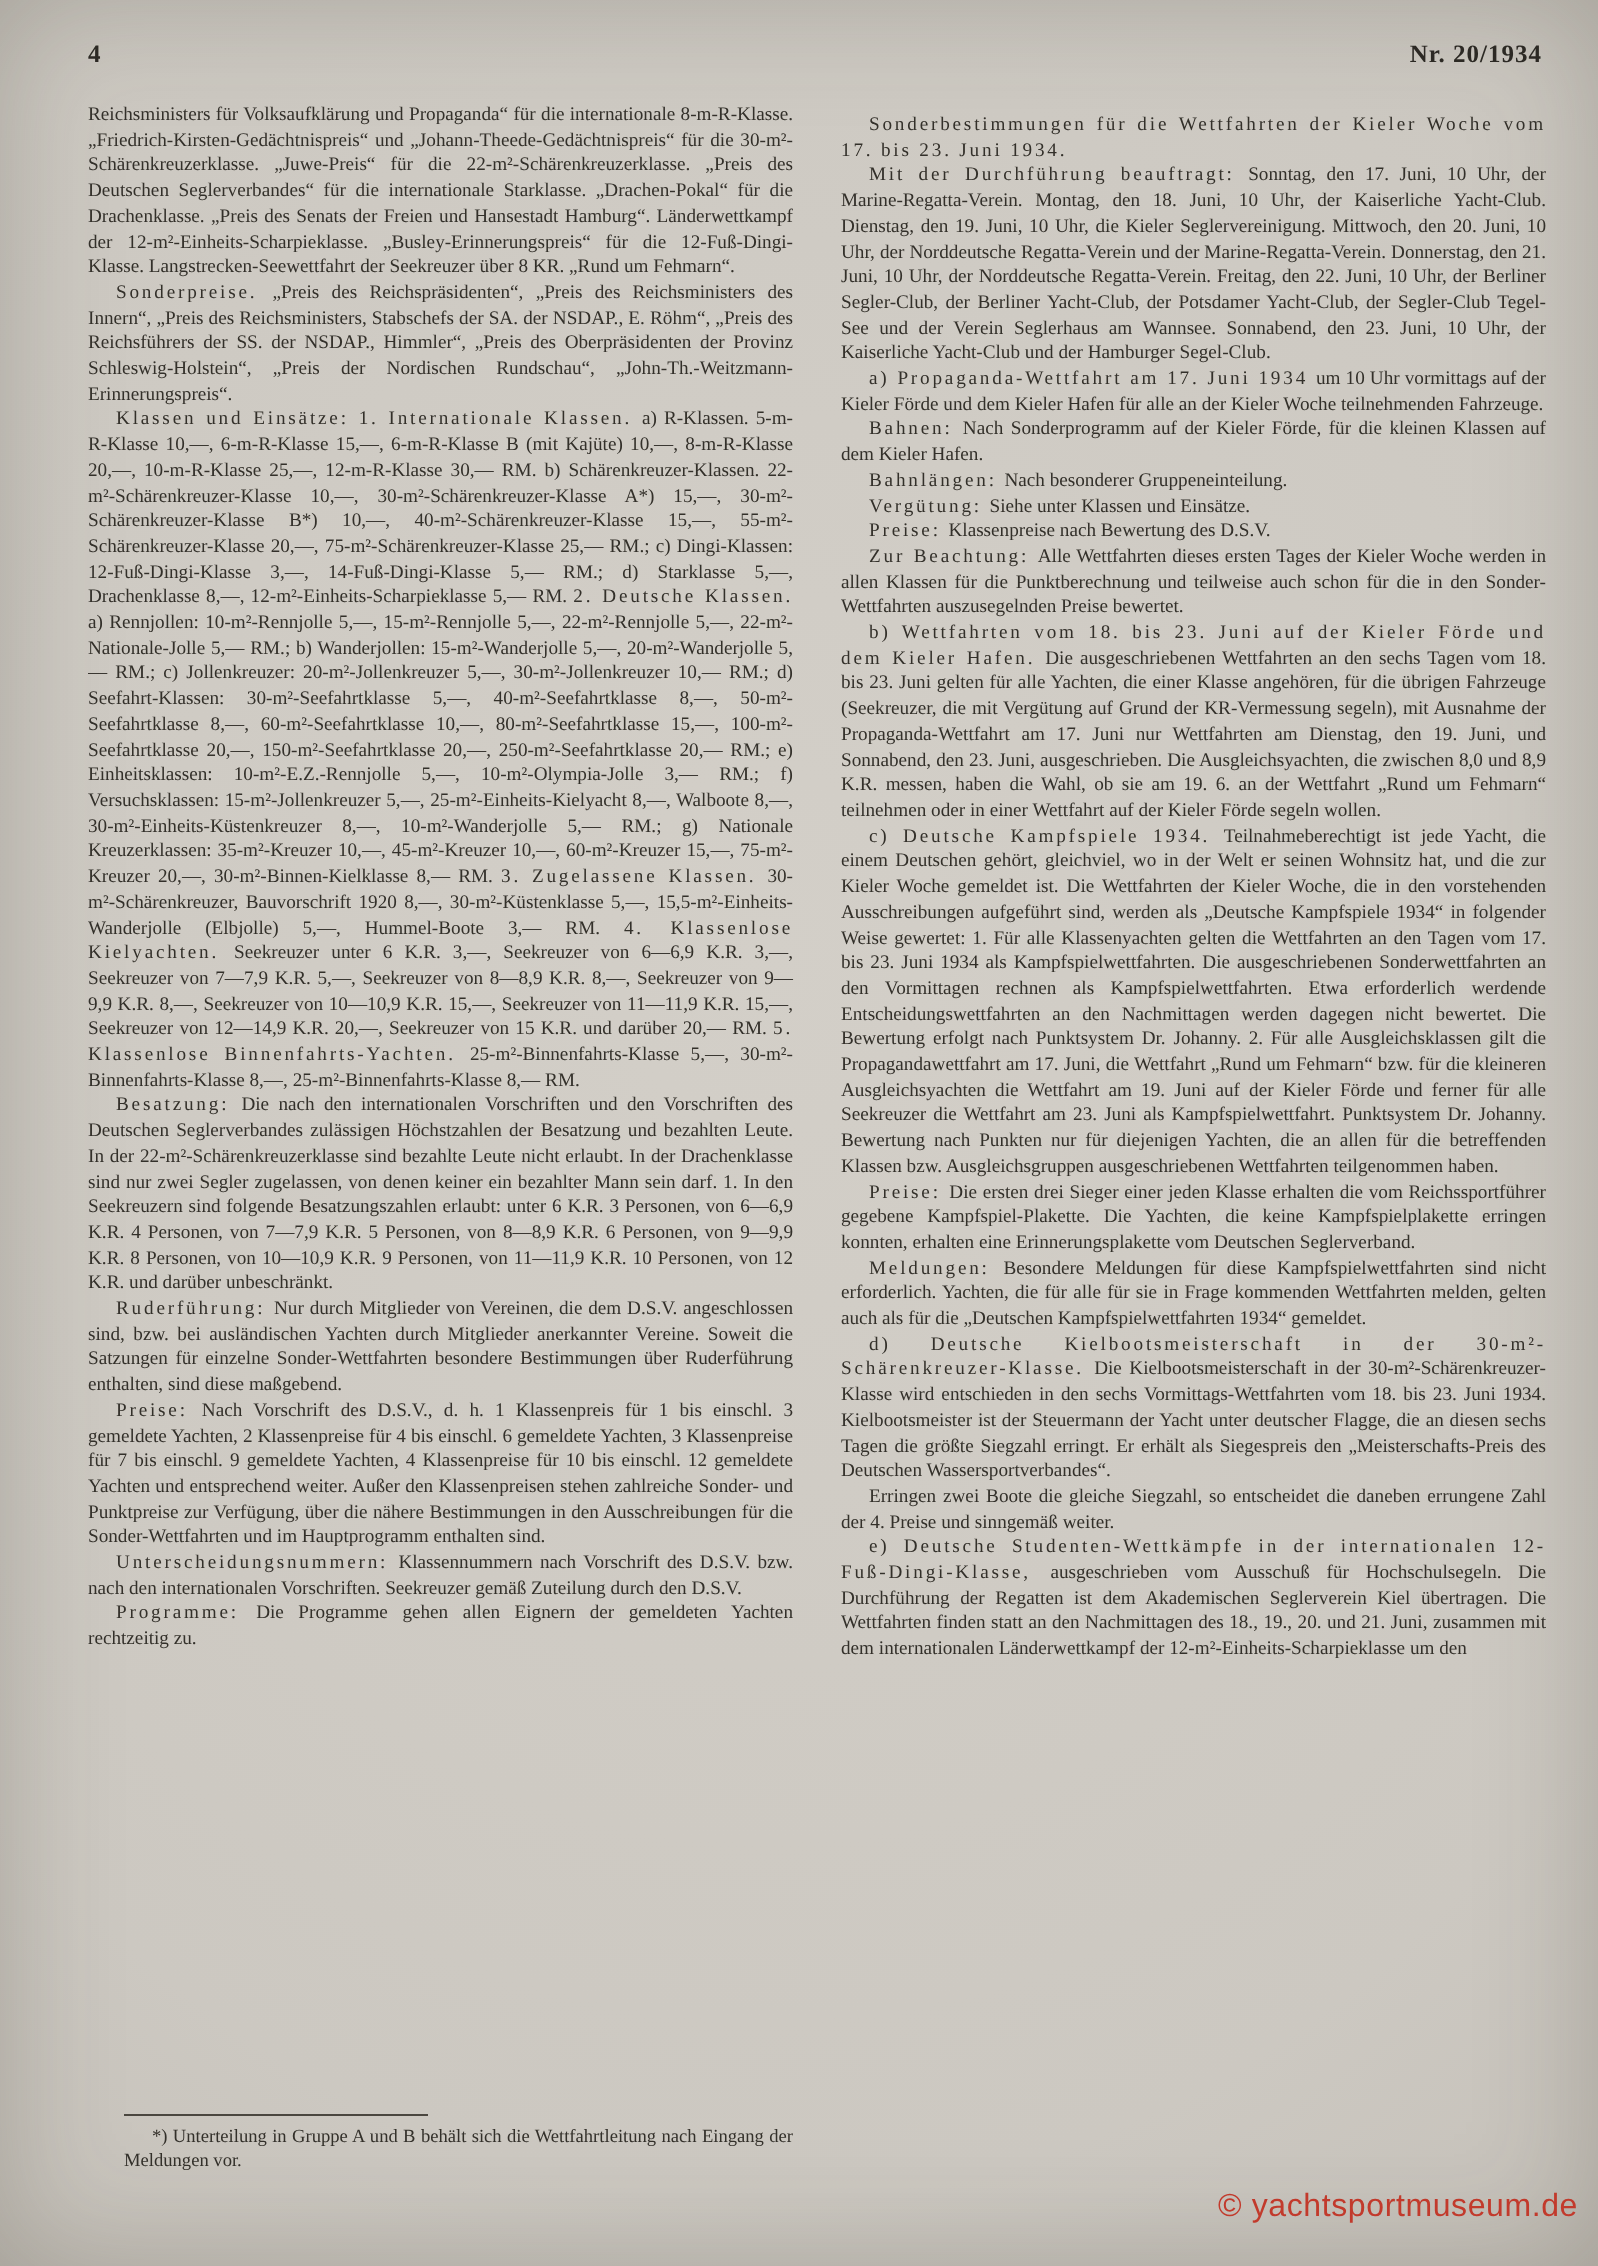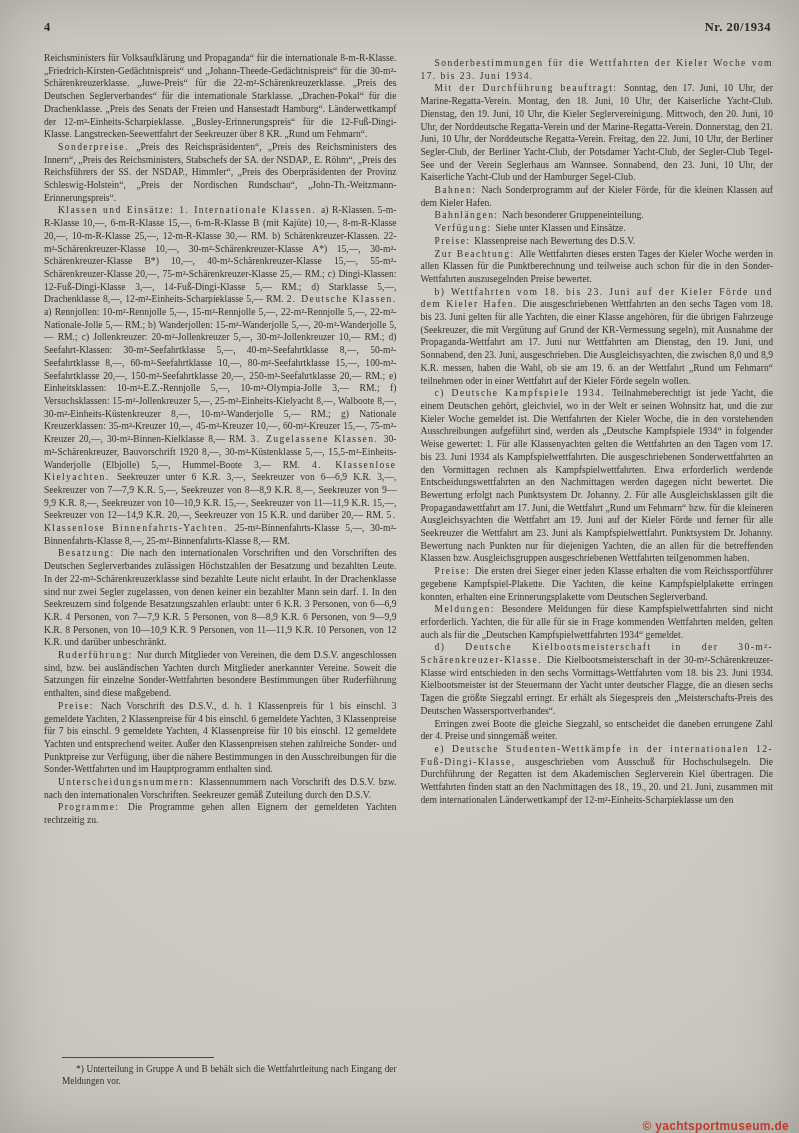--- a/index.html
+++ b/index.html
@@ -42,23 +42,23 @@
   .footnote-rule {
     width: 152px; height: 0;
     border-top: 1px solid #4a463f;
     margin-bottom: 5px;
   }
   .para { margin: 0; text-indent: 14px; }
   .para.noindent { text-indent: 0; }
   .para.space-before { margin-top: 5px; }
   .sperr { letter-spacing: 1.4px; }
   .watermark {
-    position: absolute; right: 10px; bottom: 0;
+    position: absolute; right: 10px; bottom: 20px;
     font-family: "Liberation Sans", "DejaVu Sans", sans-serif;
-    font-weight: bold; font-size: 12px; letter-spacing: 0.3px;
+    font-weight: normal; font-size: 16px; letter-spacing: 0.3px;
     color: #c23a2c;
   }
 </style>
 </head>
 <body>
 
 <div class="page">
 
   <div class="page-header">
     <span class="page-num">4</span>
@@ -80,23 +80,24 @@
       <div class="footnote">
         <div class="footnote-rule"></div>
         <div class="footnote-text">
             <p class="para"><span class="plain">*) Unterteilung in Gruppe A und B behält sich die Wettfahrtleitung nach Eingang der Meldungen vor.</span></p>
           </div>
       </div>
     </div>
     <div class="col col-right">
         <p class="para space-before"><span class="sperr">Sonderbestimmungen für die Wettfahrten der Kieler Woche vom 17. bis 23. Juni 1934.</span></p>
         <p class="para"><span class="sperr">Mit der Durchführung beauftragt: </span><span class="plain">Sonntag, den 17. Juni, 10 Uhr, der Marine-Regatta-Verein. Montag, den 18. Juni, 10 Uhr, der Kaiserliche Yacht-Club. Dienstag, den 19. Juni, 10 Uhr, die Kieler Seglervereinigung. Mittwoch, den 20. Juni, 10 Uhr, der Norddeutsche Regatta-Verein und der Marine-Regatta-Verein. Donnerstag, den 21. Juni, 10 Uhr, der Norddeutsche Regatta-Verein. Freitag, den 22. Juni, 10 Uhr, der Berliner Segler-Club, der Berliner Yacht-Club, der Potsdamer Yacht-Club, der Segler-Club Tegel-See und der Verein Seglerhaus am Wannsee. Sonnabend, den 23. Juni, 10 Uhr, der Kaiserliche Yacht-Club und der Hamburger Segel-Club.</span></p>
+        <p class="para"><span class="sperr">a) Propaganda-Wettfahrt am 17. Juni 1934 </span><span class="plain">um 10 Uhr vormittags auf der Kieler Förde und dem Kieler Hafen für alle an der Kieler Woche teilnehmenden Fahrzeuge.</span></p>
         <p class="para"><span class="sperr">Bahnen: </span><span class="plain">Nach Sonderprogramm auf der Kieler Förde, für die kleinen Klassen auf dem Kieler Hafen.</span></p>
         <p class="para"><span class="sperr">Bahnlängen: </span><span class="plain">Nach besonderer Gruppeneinteilung.</span></p>
-        <p class="para"><span class="sperr">Verfügung: </span><span class="plain">Siehe unter Klassen und Einsätze.</span></p>
+        <p class="para"><span class="sperr">Vergütung: </span><span class="plain">Siehe unter Klassen und Einsätze.</span></p>
         <p class="para"><span class="sperr">Preise: </span><span class="plain">Klassenpreise nach Bewertung des D.S.V.</span></p>
         <p class="para"><span class="sperr">Zur Beachtung: </span><span class="plain">Alle Wettfahrten dieses ersten Tages der Kieler Woche werden in allen Klassen für die Punktberechnung und teilweise auch schon für die in den Sonder-Wettfahrten auszusegelnden Preise bewertet.</span></p>
         <p class="para"><span class="sperr">b) Wettfahrten vom 18. bis 23. Juni auf der Kieler Förde und dem Kieler Hafen. </span><span class="plain">Die ausgeschriebenen Wettfahrten an den sechs Tagen vom 18. bis 23. Juni gelten für alle Yachten, die einer Klasse angehören, für die übrigen Fahrzeuge (Seekreuzer, die mit Vergütung auf Grund der KR-Vermessung segeln), mit Ausnahme der Propaganda-Wettfahrt am 17. Juni nur Wettfahrten am Dienstag, den 19. Juni, und Sonnabend, den 23. Juni, ausgeschrieben. Die Ausgleichsyachten, die zwischen 8,0 und 8,9 K.R. messen, haben die Wahl, ob sie am 19. 6. an der Wettfahrt „Rund um Fehmarn“ teilnehmen oder in einer Wettfahrt auf der Kieler Förde segeln wollen.</span></p>
         <p class="para"><span class="sperr">c) Deutsche Kampfspiele 1934. </span><span class="plain">Teilnahmeberechtigt ist jede Yacht, die einem Deutschen gehört, gleichviel, wo in der Welt er seinen Wohnsitz hat, und die zur Kieler Woche gemeldet ist. Die Wettfahrten der Kieler Woche, die in den vorstehenden Ausschreibungen aufgeführt sind, werden als „Deutsche Kampfspiele 1934“ in folgender Weise gewertet: 1. Für alle Klassenyachten gelten die Wettfahrten an den Tagen vom 17. bis 23. Juni 1934 als Kampfspielwettfahrten. Die ausgeschriebenen Sonderwettfahrten an den Vormittagen rechnen als Kampfspielwettfahrten. Etwa erforderlich werdende Entscheidungswettfahrten an den Nachmittagen werden dagegen nicht bewertet. Die Bewertung erfolgt nach Punktsystem Dr. Johanny. 2. Für alle Ausgleichsklassen gilt die Propagandawettfahrt am 17. Juni, die Wettfahrt „Rund um Fehmarn“ bzw. für die kleineren Ausgleichsyachten die Wettfahrt am 19. Juni auf der Kieler Förde und ferner für alle Seekreuzer die Wettfahrt am 23. Juni als Kampfspielwettfahrt. Punktsystem Dr. Johanny. Bewertung nach Punkten nur für diejenigen Yachten, die an allen für die betreffenden Klassen bzw. Ausgleichsgruppen ausgeschriebenen Wettfahrten teilgenommen haben.</span></p>
         <p class="para"><span class="sperr">Preise: </span><span class="plain">Die ersten drei Sieger einer jeden Klasse erhalten die vom Reichssportführer gegebene Kampfspiel-Plakette. Die Yachten, die keine Kampfspielplakette erringen konnten, erhalten eine Erinnerungsplakette vom Deutschen Seglerverband.</span></p>
         <p class="para"><span class="sperr">Meldungen: </span><span class="plain">Besondere Meldungen für diese Kampfspielwettfahrten sind nicht erforderlich. Yachten, die für alle für sie in Frage kommenden Wettfahrten melden, gelten auch als für die „Deutschen Kampfspielwettfahrten 1934“ gemeldet.</span></p>
         <p class="para"><span class="sperr">d) Deutsche Kielbootsmeisterschaft in der 30-m²-Schärenkreuzer-Klasse. </span><span class="plain">Die Kielbootsmeisterschaft in der 30-m²-Schärenkreuzer-Klasse wird entschieden in den sechs Vormittags-Wettfahrten vom 18. bis 23. Juni 1934. Kielbootsmeister ist der Steuermann der Yacht unter deutscher Flagge, die an diesen sechs Tagen die größte Siegzahl erringt. Er erhält als Siegespreis den „Meisterschafts-Preis des Deutschen Wassersportverbandes“.</span></p>
         <p class="para"><span class="plain">Erringen zwei Boote die gleiche Siegzahl, so entscheidet die daneben errungene Zahl der 4. Preise und sinngemäß weiter.</span></p>
         <p class="para"><span class="sperr">e) Deutsche Studenten-Wettkämpfe in der internationalen 12-Fuß-Dingi-Klasse, </span><span class="plain">ausgeschrieben vom Ausschuß für Hochschulsegeln. Die Durchführung der Regatten ist dem Akademischen Seglerverein Kiel übertragen. Die Wettfahrten finden statt an den Nachmittagen des 18., 19., 20. und 21. Juni, zusammen mit dem internationalen Länderwettkampf der 12-m²-Einheits-Scharpieklasse um den</span></p>
       </div>

